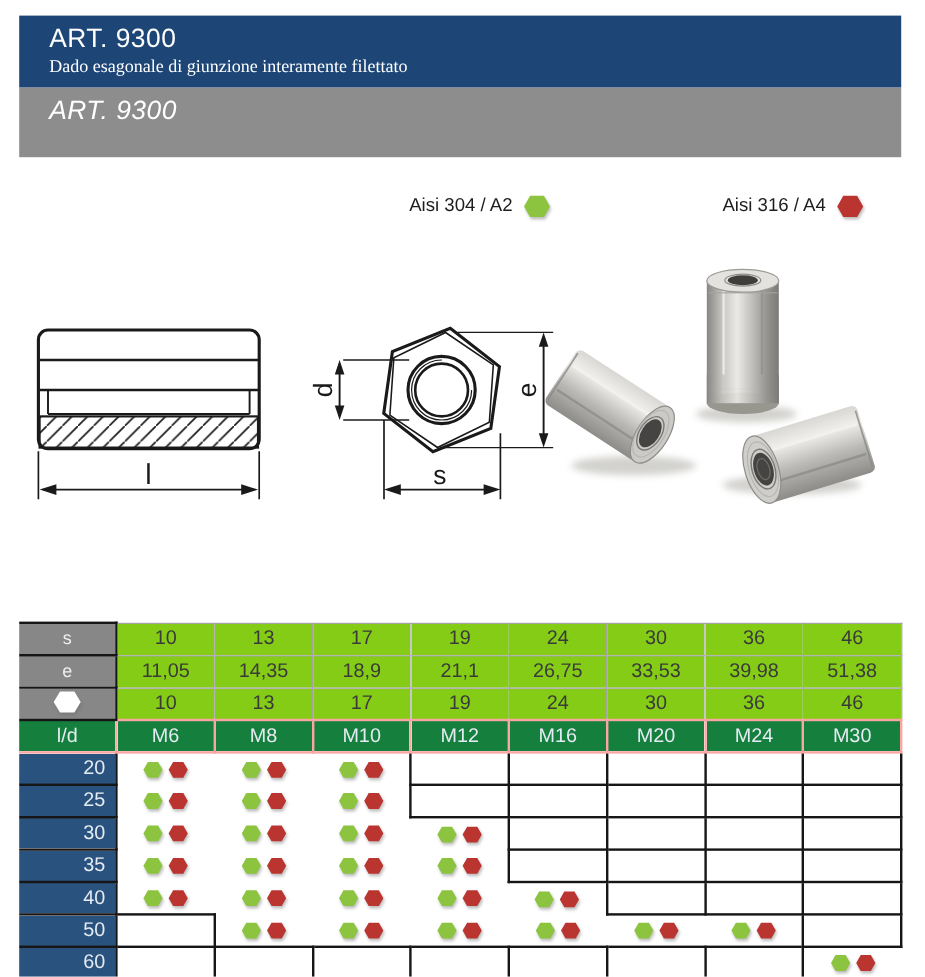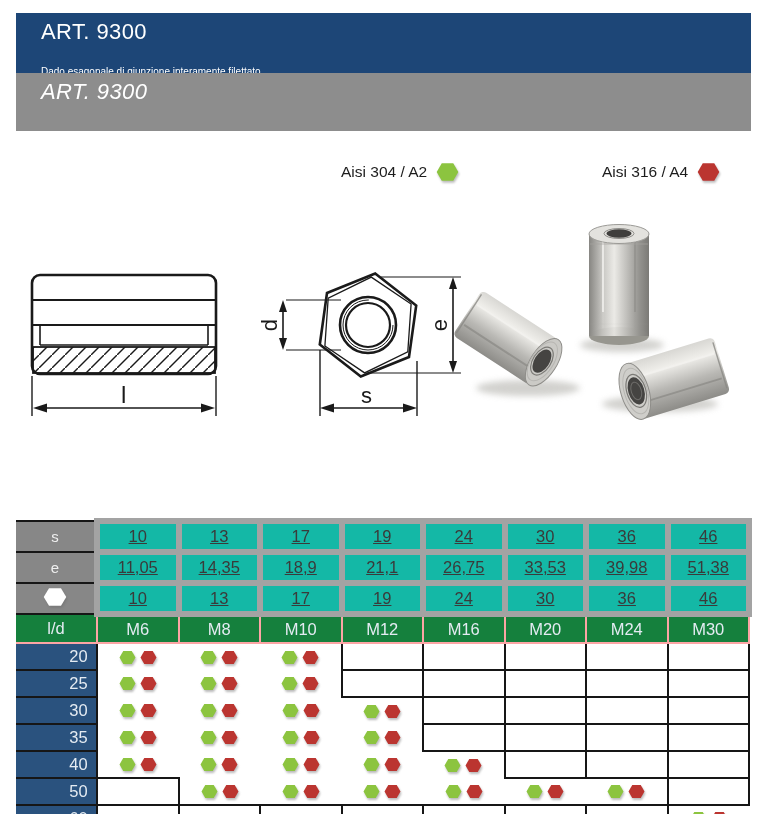--- a/index.html
+++ b/index.html
@@ -2,33 +2,33 @@
 <html><head>
 <meta charset="utf-8">
 <style>
   html,body{margin:0;padding:0;background:#fff;}
   .page{position:relative;width:771px;height:814px;background:#fff;overflow:hidden;
         font-family:"Liberation Sans",sans-serif;color:#222;}
   .band{position:absolute;left:16px;width:735px;box-sizing:border-box;padding:6px 0 0 25px;}
   .band-blue{top:13px;height:60px;background:#1d4677;color:#fff;}
   .band-gray{top:73px;height:58px;background:#8d8d8d;color:#fff;}
   .band .art{font-size:22px;letter-spacing:.4px;line-height:26px;}
-  .band .desc{font-size:10px;line-height:22px;margin-top:16px;}
+  .band .desc{font-size:15px;line-height:22px;margin-top:0;font-family:Liberation Serif, serif;}
   .italic{font-style:italic;}
   .legend-avail{position:absolute;left:18px;top:156px;font-size:15.5px;line-height:23px;color:#1d1d1d;}
   .material{position:absolute;top:162px;display:flex;align-items:center;gap:9px;font-size:15.5px;color:#1d1d1d;}
   .mat-1{left:341px;} .mat-2{left:602px;}
   .hex{filter:drop-shadow(1px 2.5px 1.2px rgba(105,105,105,.45));}
   .drawings{position:absolute;left:0;top:212px;}
   .tblwrap{position:absolute;left:16px;top:518px;width:736px;}
   table{border-collapse:collapse;table-layout:fixed;width:736px;}
   td{padding:0;text-align:center;vertical-align:middle;font-size:16.5px;height:25px;
      overflow:hidden;white-space:nowrap;}
   .h-gray{background:#878787;border:2px solid #161616;border-left:none;color:#efefef;font-size:15px;}
-  .h-val{background:#14b8a6;border:6px solid #a3a3a3;color:#3a3a3a;text-decoration:underline;}
+  .h-val{background:#84cc16;border:1px solid #a3a3a3;color:#3a3a3a;}
   .ld-cell{background:#15803d;border:2px solid #fca5a5;color:#e4ebf2;}
   .ld-cell.first{border-left:none;}
   .row-label{background:#2a527e;border:2px solid #161616;border-left:none;color:#e4ebf2;padding-left:45px;}
   .cell-avail{border:none;background:#fff;line-height:0;}
   .cell-empty{border:2px solid #161616;background:#fff;}
   tr.last .cell-empty{border-bottom:none;}
   tr.last .row-label{border-bottom:none;}
   .cell-avail svg{display:inline-block;vertical-align:middle;margin:0 2px;}
 </style>
 </head>

